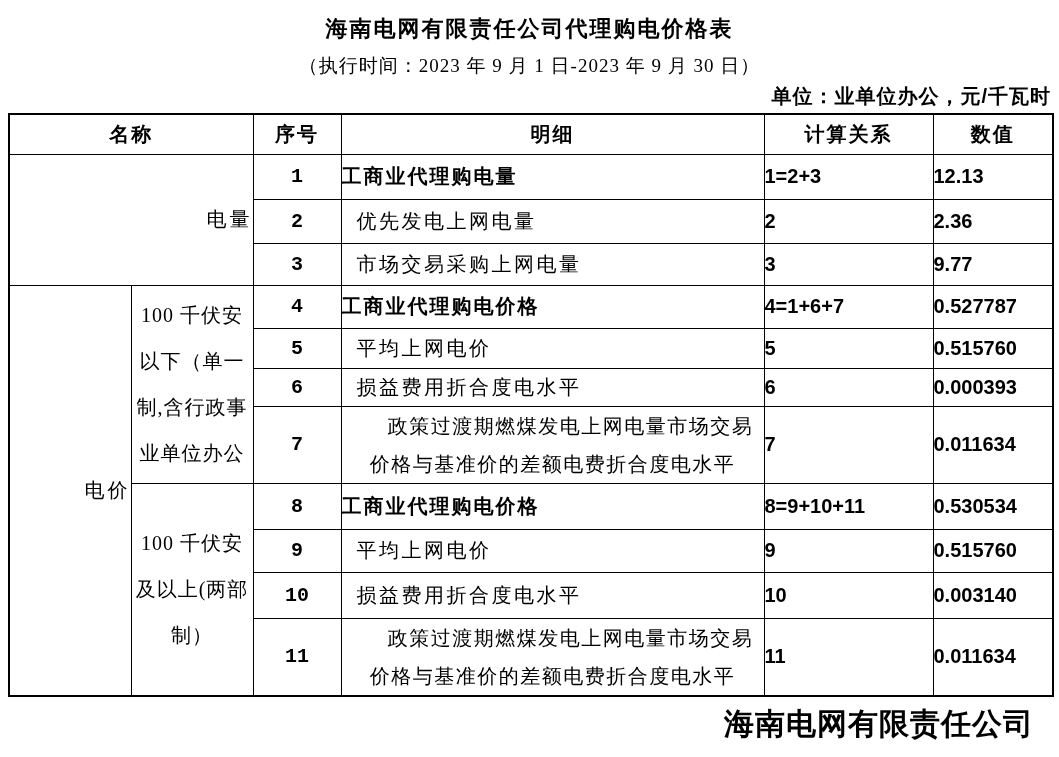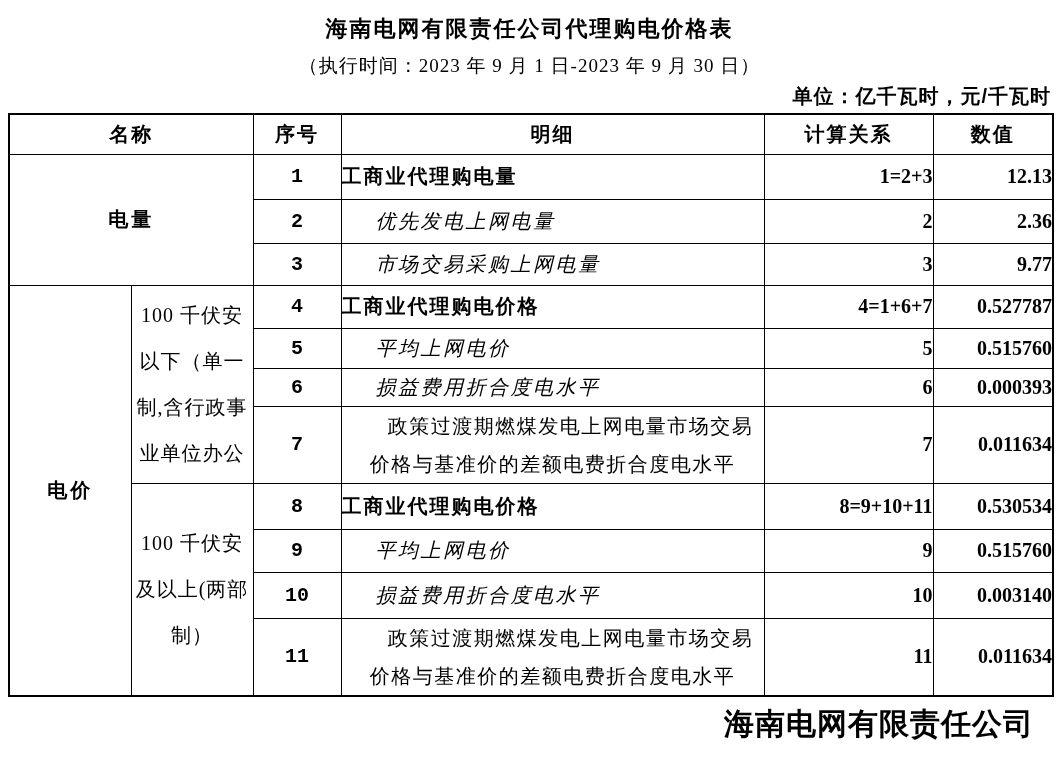--- a/index.html
+++ b/index.html
@@ -23,39 +23,39 @@
   table.price-table{
     margin-left:8px;margin-top:3px;width:1044px;
     border-collapse:collapse;table-layout:fixed;
   }
   table.price-table td,table.price-table th{
     border:1.6px solid #000;padding:0;vertical-align:middle;
     font-size:20px;overflow:hidden;
   }
   table.price-table{border:2px solid #000;}
   th.hdr{font-weight:bold;text-align:center;letter-spacing:2px;}
-  td.c-name{font-weight:bold;text-align:center;font-size:21px;letter-spacing:3px;margin-left:40px;}
+  td.c-name{font-weight:normal;text-align:right;font-size:21px;letter-spacing:3px;margin-left:40px;}
   td.c-group{
     text-align:center;font-size:18px;letter-spacing:1px;
     white-space:pre-line;line-height:46px;
   }
   td.c-seq{
     text-align:center;font-weight:bold;font-size:19px;
     font-family:"Liberation Mono","DejaVu Sans Mono",monospace;
   }
   td.c-detail{text-align:left;padding:2px 6px 2px 8px;letter-spacing:2.5px;}
-  td.c-detail.indent{padding-left:34px;font-style:italic;}
+  td.c-detail.indent{padding-left:15px;}
   td.c-detail.bold{font-weight:bold;letter-spacing:2px;}
   td.c-detail.para{
     letter-spacing:1.5px;line-height:38px;text-align:center;
   }
   td.c-detail.para div{text-indent:36px;}
   td.c-calc,td.c-val{
-    text-align:right;font-weight:bold;font-size:19px;
-    font-family:Liberation Serif, serif;letter-spacing:0;
+    text-align:left;font-weight:bold;font-size:19px;
+    font-family:Liberation Sans, sans-serif;letter-spacing:0;
   }
   tr.rh-hd{height:40px;}
   tr.rh-45{height:45px;}
   tr.rh-44{height:44px;}
   tr.rh-43{height:43px;}
   tr.rh-42{height:42px;}
   tr.rh-40{height:40px;}
   tr.rh-38{height:38px;}
   tr.rh-66{height:66px;}
   tr.rh-46{height:46px;}
@@ -64,21 +64,21 @@
     position:absolute;top:704px;right:25px;
     font-size:30px;font-weight:bold;letter-spacing:1px;
     font-family:"Liberation Sans","DejaVu Sans",sans-serif;
   }
 </style>
 </head>
 <body>
 
 <div class="doc-title">海南电网有限责任公司代理购电价格表</div>
 <div class="doc-subtitle">（执行时间：2023 年 9 月 1 日-2023 年 9 月 30 日）</div>
-<div class="unit-note">单位：亿千瓦时，元/千瓦时</div>
+<div class="unit-note">单位：业单位办公，元/千瓦时</div>
 
 <table class="price-table">
   <colgroup>
     <col style="width:122px">
       <col style="width:122px">
       <col style="width:88px">
     <col style="width:423px">
       <col style="width:169px">
       <col style="width:120px">
   </colgroup>

